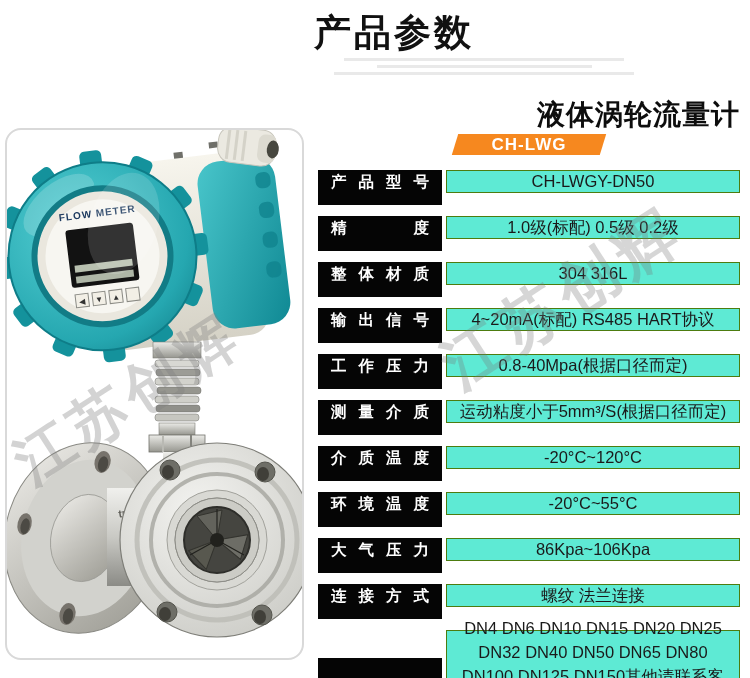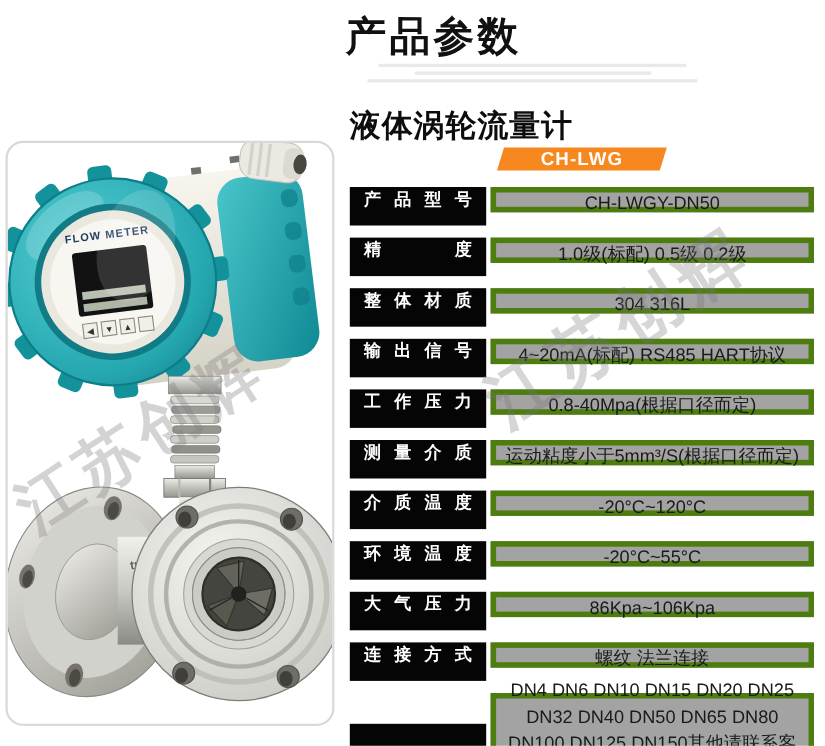--- a/index.html
+++ b/index.html
@@ -26,41 +26,41 @@
   .watermark{
     position:absolute;font-weight:bold;white-space:nowrap;pointer-events:none;
     color:rgba(125,125,125,0.34);letter-spacing:6px;z-index:5;
   }
   .wm-photo{left:14px;top:300px;font-size:58px;transform:rotate(-33deg);transform-origin:left center;}
   .wm-table{left:448px;top:330px;font-size:62px;transform:rotate(-33deg);transform-origin:left center;
     color:rgba(120,120,120,0.30);}
 
   
   .panel-title{
-    position:absolute;left:318px;top:96px;width:422px;text-align:left;
+    position:absolute;left:318px;top:96px;width:422px;text-align:right;
     font-size:28px;font-weight:bold;color:#0d0d0d;letter-spacing:1px;
   }
   .badge{
     position:absolute;left:455px;top:134px;width:148px;height:21px;
     transform:skewX(-17deg);text-align:center;
   }
   .badge .badge-text{
     display:block;transform:skewX(17deg);color:#fff;font-size:17px;
     font-weight:bold;line-height:21px;letter-spacing:1px;
   }
 
   .spec-table{position:absolute;left:318px;top:170px;width:422px;}
   .spec-row{display:flex;margin-bottom:11px;}
   .spec-label{
     width:124px;box-sizing:border-box;background:#050505;color:#fff;
     font-size:15.5px;font-weight:bold;height:35px;line-height:23px;
     padding:0 13px;text-align:justify;text-align-last:justify;
   }
   .spec-value{
-    margin-left:4px;flex:1;background:#a3a3a3;border:5px solid #4d7c0f;
+    margin-left:4px;flex:1;background:#5eead4;border:1px solid #4d7c0f;
     box-sizing:border-box;text-align:center;color:#1a1a1a;
     font-size:16.5px;height:23px;line-height:21px;
   }
   .spec-row.tall .spec-label{height:80px;line-height:80px;margin-top:28px;}
   .spec-row.tall .spec-value{
     height:68px;display:flex;align-items:center;justify-content:center;
     line-height:24px;padding:18px 8px;
   }
 </style>
 </head>

